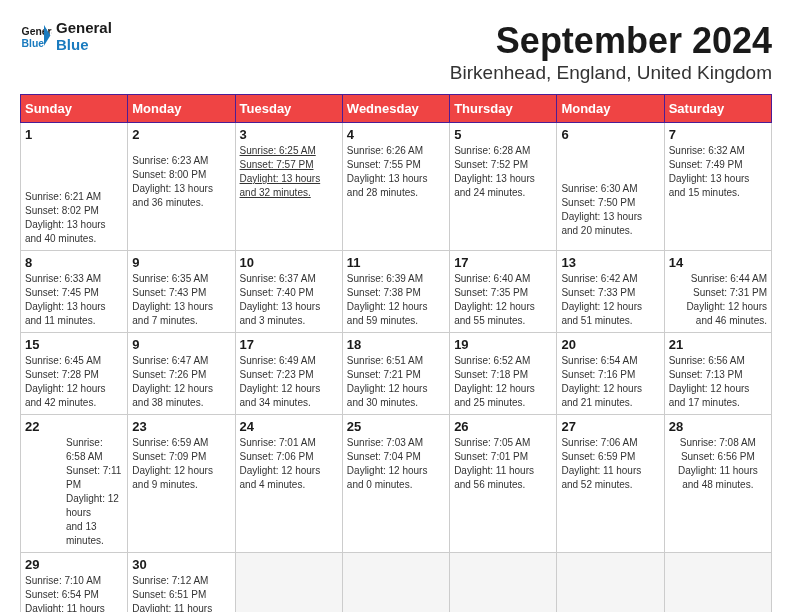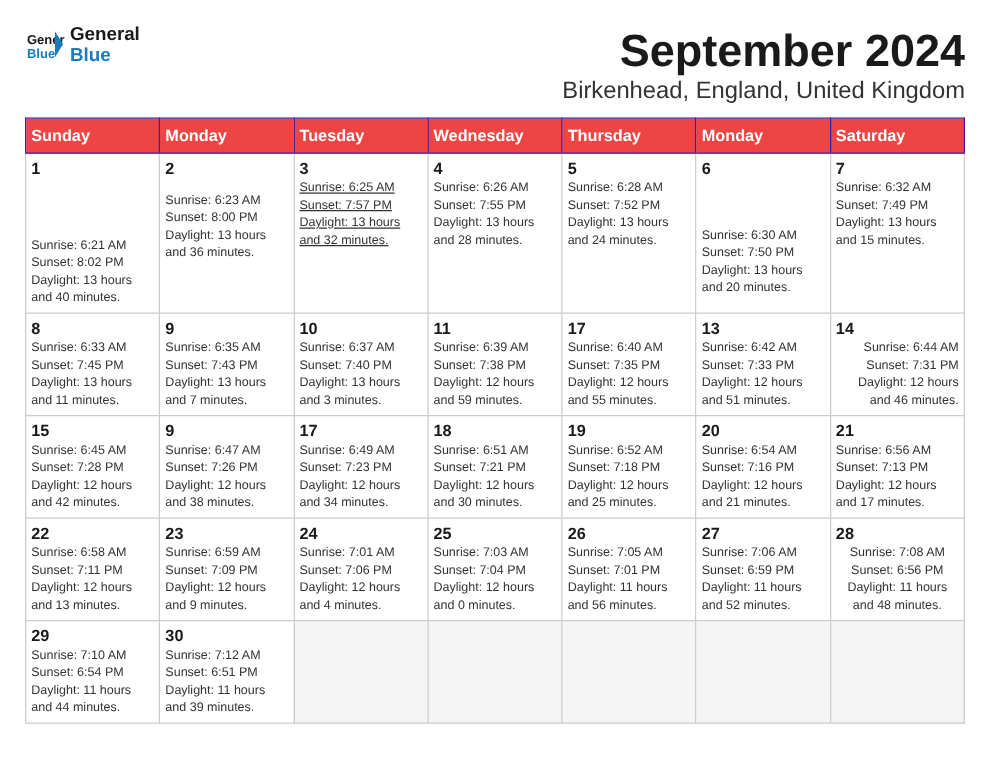--- a/index.html
+++ b/index.html
@@ -261,21 +261,21 @@
           <span class="day-number">21</span>
           <div class="day-info" style="white-space: pre-line;">Sunrise: 6:56 AM
 Sunset: 7:13 PM
 Daylight: 12 hours
 and 17 minutes.</div>
         </td>
       </tr>
       <tr>
         <td>
           <span class="day-number">22</span>
-          <div class="day-info" style="white-space: pre-line;">Sunrise: 6:58 AM
+          <div class="day-info" style="white-space: pre-line; margin-left: 41px;">Sunrise: 6:58 AM
 Sunset: 7:11 PM
 Daylight: 12 hours
 and 13 minutes.</div>
         </td>
         <td>
           <span class="day-number">23</span>
           <div class="day-info" style="white-space: pre-line;">Sunrise: 6:59 AM
 Sunset: 7:09 PM
 Daylight: 12 hours
 and 9 minutes.</div>

